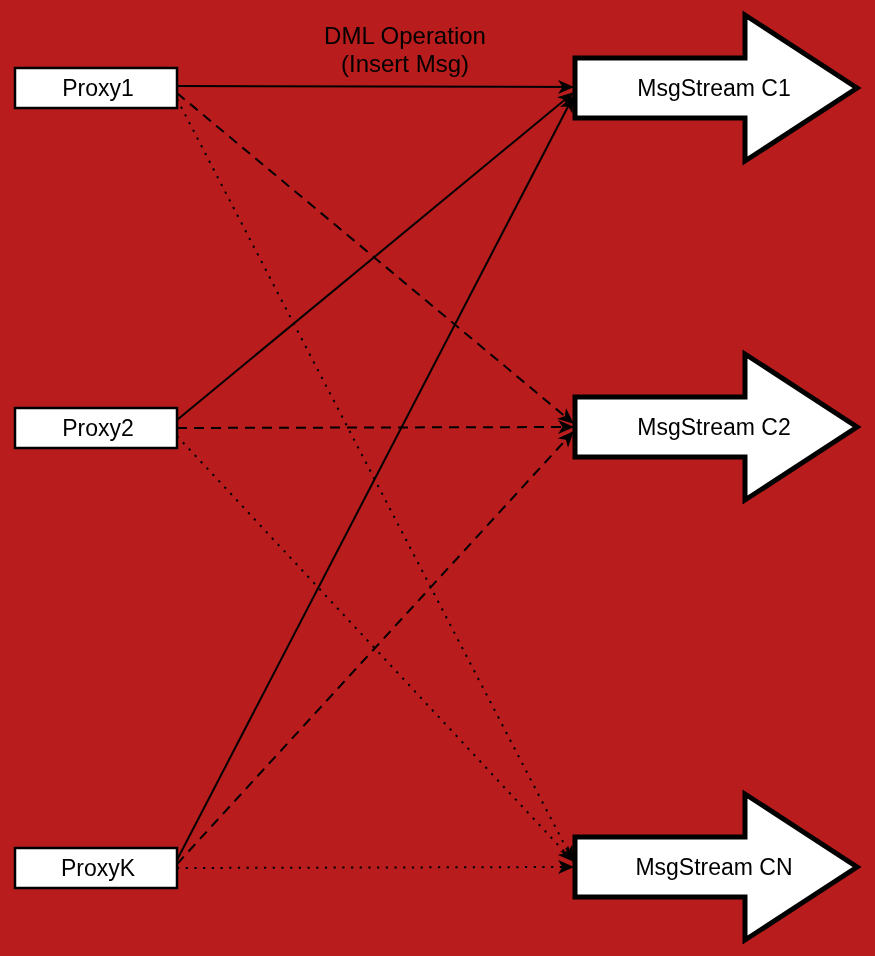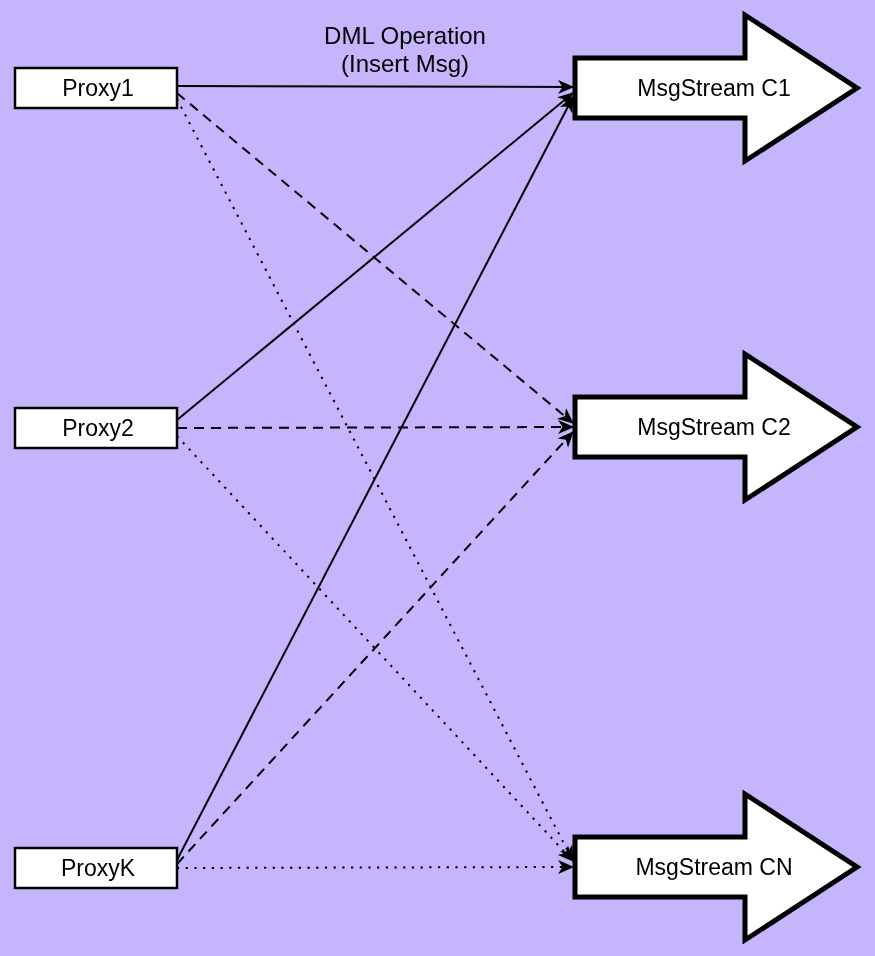--- a/index.html
+++ b/index.html
@@ -4,21 +4,21 @@
 <style>
   html, body {
     margin: 0;
     padding: 0;
     background: #ffffff;
   }
   .canvas {
     position: relative;
     width: 875px;
     height: 956px;
-    background: #c4b5fd;
+    background: #b91c1c;
     overflow: hidden;
     text-decoration: underline;
   }
   svg { display: block; }
   .edge {
     stroke: #000000;
     stroke-width: 2;
     fill: none;
   }
   .edge.dashed { stroke-dasharray: 10 7; }

